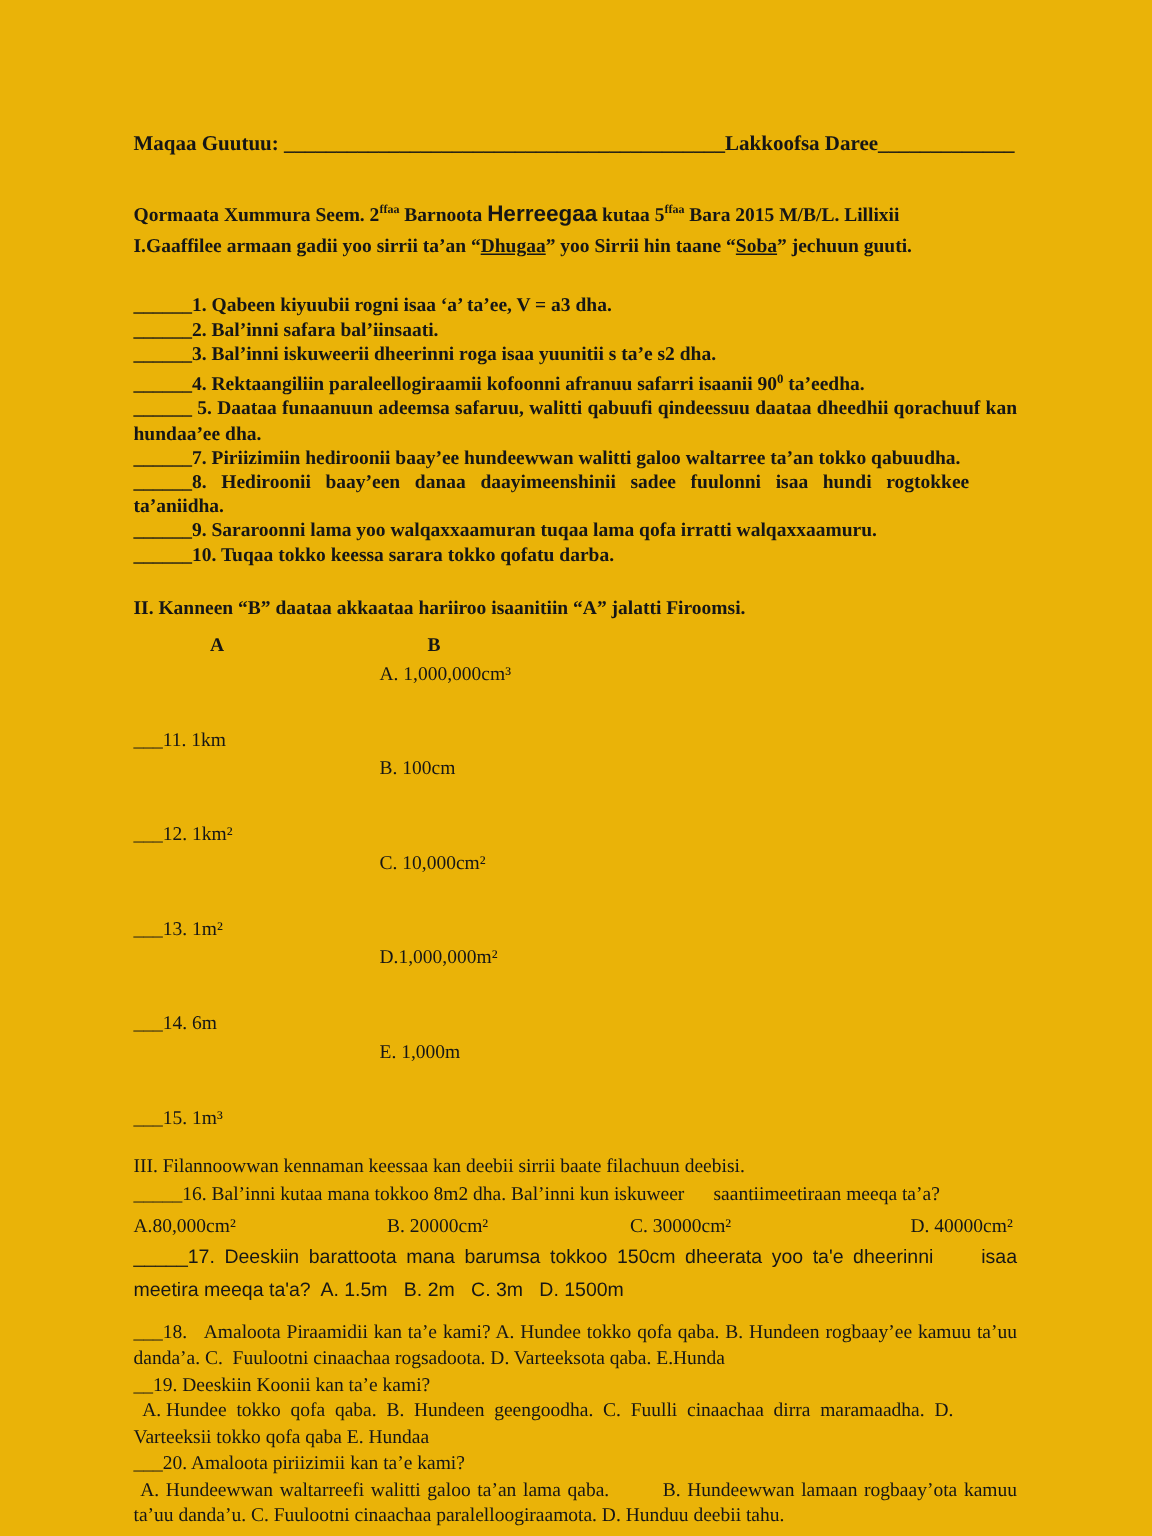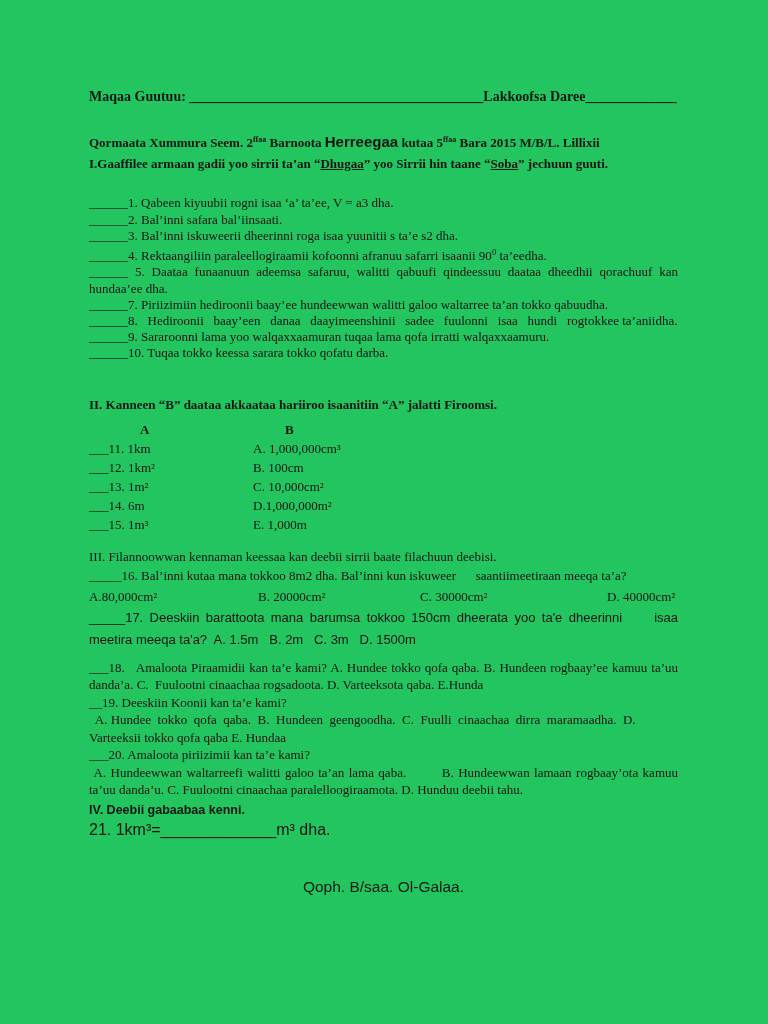--- a/index.html
+++ b/index.html
@@ -1,38 +1,38 @@
 <!DOCTYPE html>
 <html><head>
 <meta charset="utf-8">
 <style>
   html,body{margin:0;padding:0;background:#ffffff;}
   .page{
-    width:768px;height:1024px;background:#22c55e;box-sizing:border-box;
+    width:768px;height:1024px;background:#eab308;box-sizing:border-box;
     padding:88px 90px 0 89px;
     font-family:"Liberation Serif",serif;color:#161616;overflow:hidden;
   }
   p{margin:0;padding:0;}
   .hdr{font-weight:bold;font-size:14px;line-height:17px;margin-bottom:24px;white-space:nowrap;}
   .titleblock{margin-bottom:21px;}
   .title{font-weight:bold;font-size:13px;line-height:21px;}
   .subject{font-family:"Liberation Sans",sans-serif;font-size:15px;font-weight:bold;margin-top:20px;}
   sup.ffaa{font-size:8px;font-weight:bold;}
   sup.s0{font-size:8.5px;}
   .uline{text-decoration:underline;}
   .q{font-size:13px;line-height:16.2px;}
   .just{text-align:justify;}
-  .sec1{margin-bottom:34px;}
+  .sec1{margin-bottom:18px;font-weight:bold;}
   .sec2{margin-bottom:14px;}
   .sec2h{font-weight:bold;font-size:13px;line-height:18px;margin-bottom:6px;}
   .abrow{font-weight:bold;font-size:13px;line-height:19px;}
   .hdr-a{display:inline-block;margin-left:51px;width:113px;}
   .hdr-b{display:inline-block;margin-left:32px;}
   .mrow{display:flex;font-size:13px;line-height:19px;}
-  .m-a{flex:0 0 164px;}
+  .m-a{flex:0 0 164px;margin-top:44px;}
   .sec3h{font-weight:normal;font-size:13px;line-height:17px;}
   .q16{font-size:13px;line-height:21px;white-space:nowrap;}
   .choices16{font-size:13px;line-height:21px;}
   .c16{display:inline-block;}
   .w-a{width:169px;}
   .w-b{width:162px;}
   .w-c{width:187px;}
   .q17{font-family:"Liberation Sans",sans-serif;font-size:13px;line-height:22px;text-align:justify;margin-bottom:8px;}
   .q3b{font-size:13px;line-height:17.5px;}
   .sec4h{font-family:"Liberation Sans",sans-serif;font-weight:bold;font-size:12.5px;line-height:19px;margin-top:2px;}

